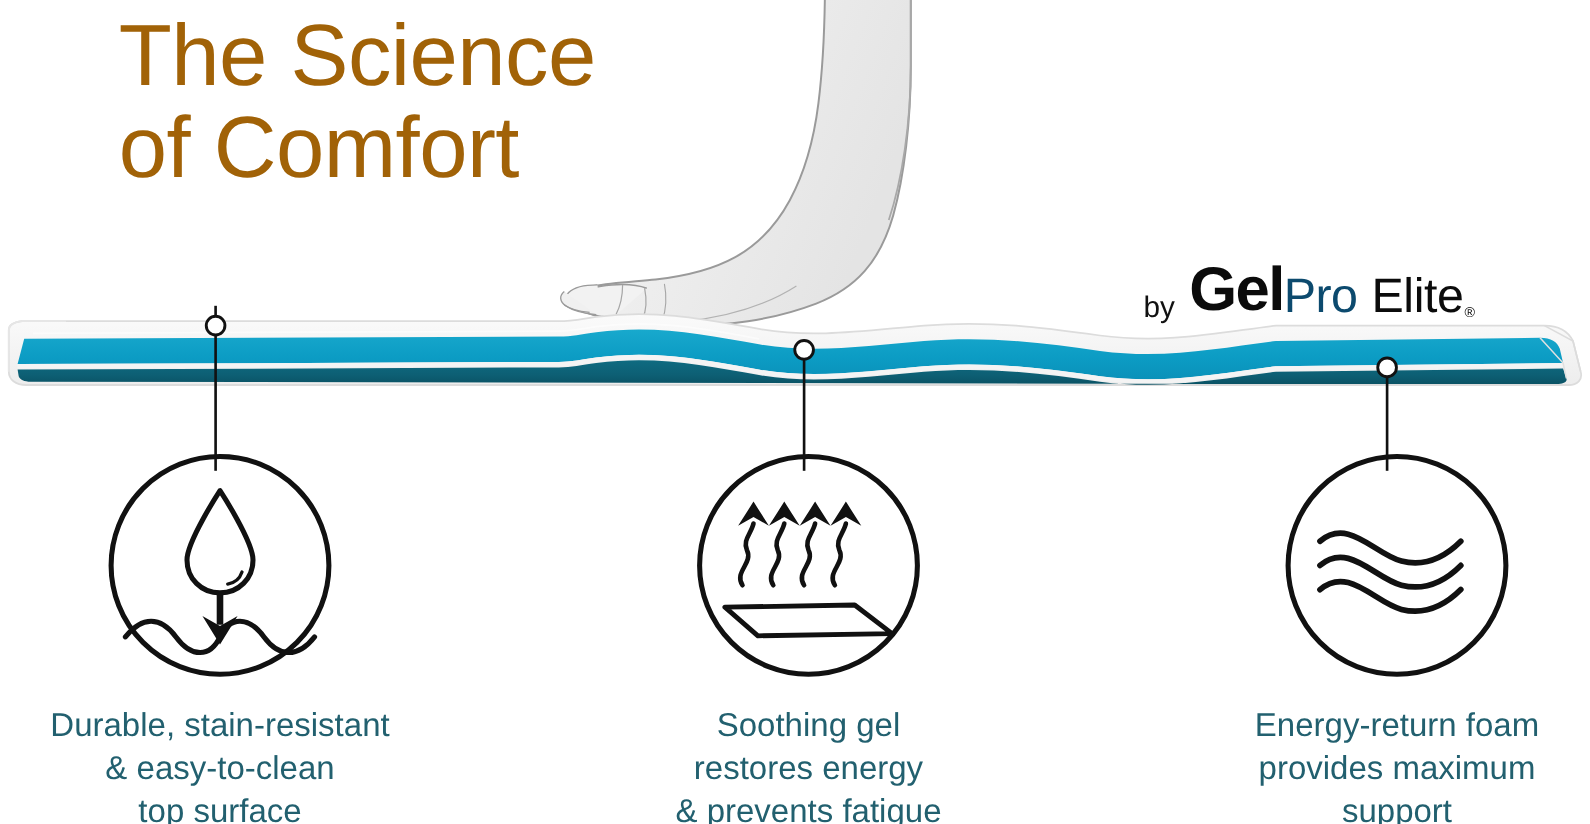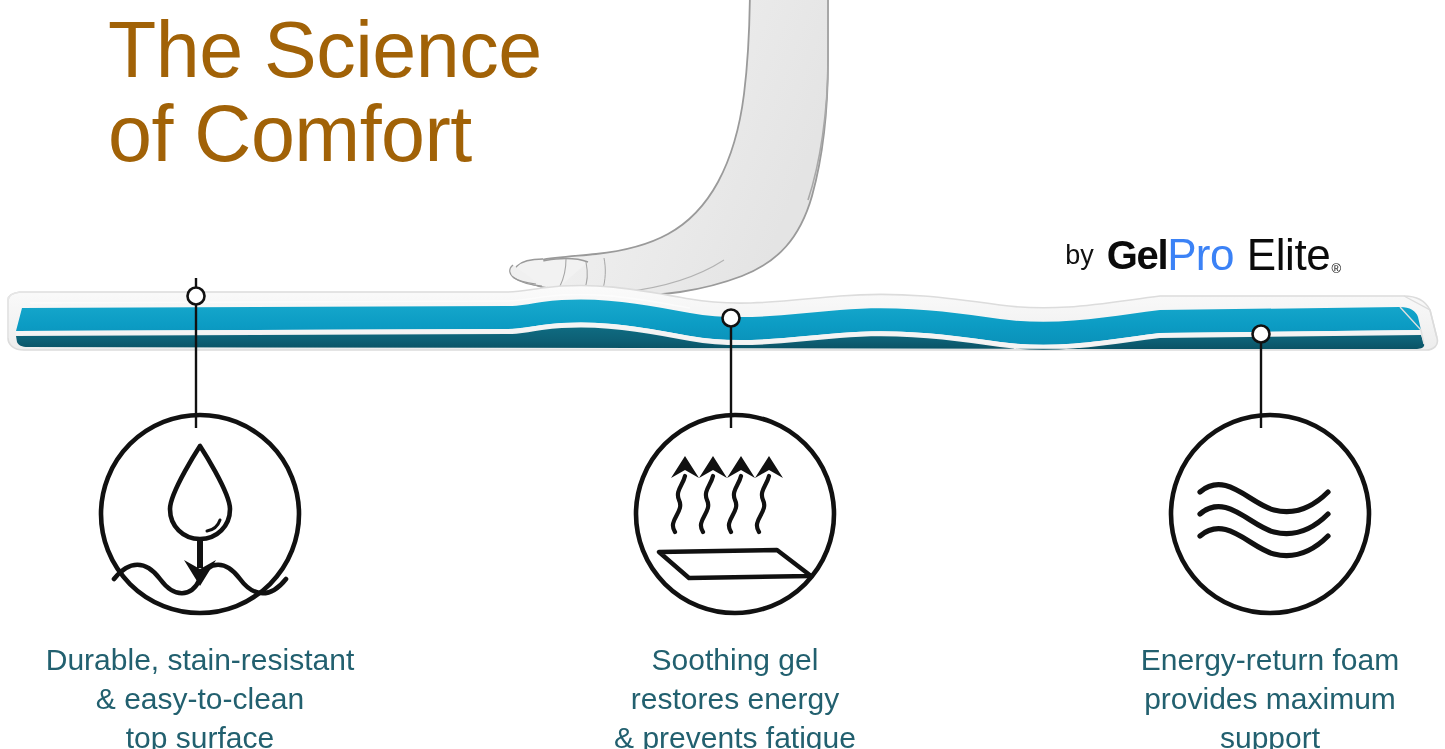--- a/index.html
+++ b/index.html
@@ -48,39 +48,39 @@
     white-space: nowrap;
     z-index: 6;
   }
 
   
   #brand {
     position: absolute;
     right: 104px;
     top: 230px;
     display: flex;
-    align-items: center;
+    align-items: flex-end;
     z-index: 6;
     white-space: nowrap;
   }
   #brand .by {
     color: #111111;
     font-size: 27px;
     font-weight: 300;
     letter-spacing: 0px;
     margin-right: 13px;
   }
   #brand .gel {
     color: #0b0b0b;
-    font-size: 40px;
+    font-size: 56px;
     font-weight: 700;
     letter-spacing: -1.4px;
   }
   #brand .pro {
-    color: #3b82f6;
+    color: #0c4a6e;
     font-size: 44px;
     font-weight: 400;
     letter-spacing: -0.6px;
   }
   #brand .elite {
     color: #0b0b0b;
     font-size: 44px;
     font-weight: 400;
     letter-spacing: -0.4px;
     margin-left: 13px;

